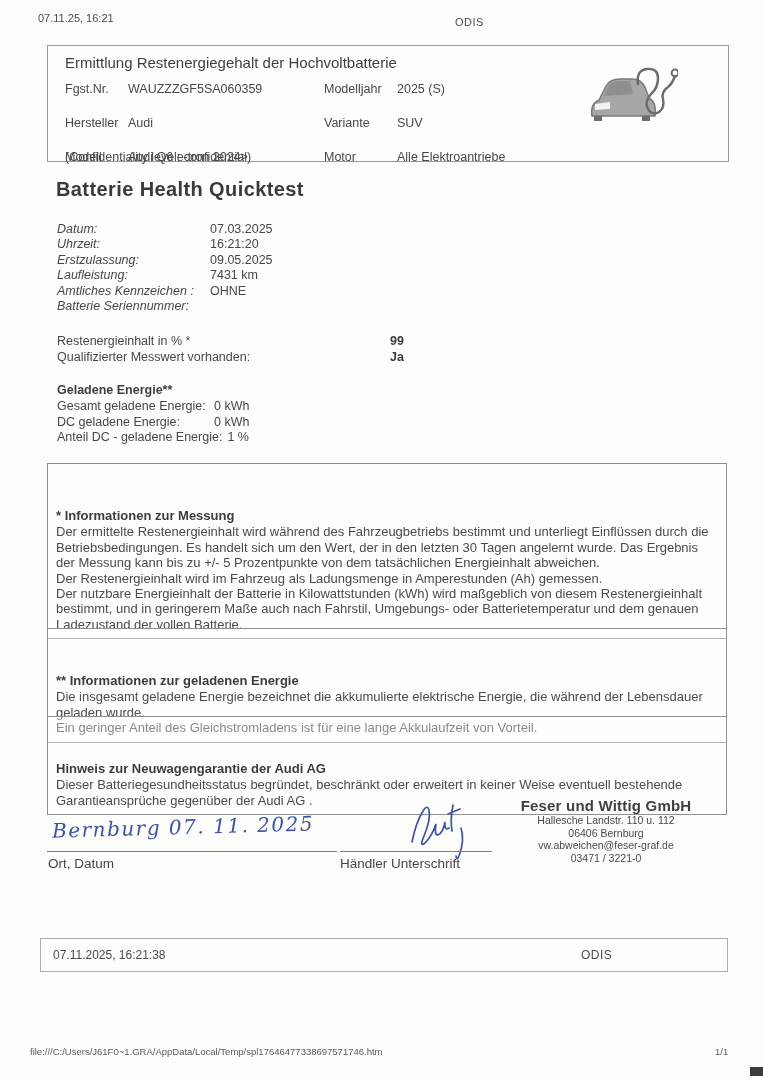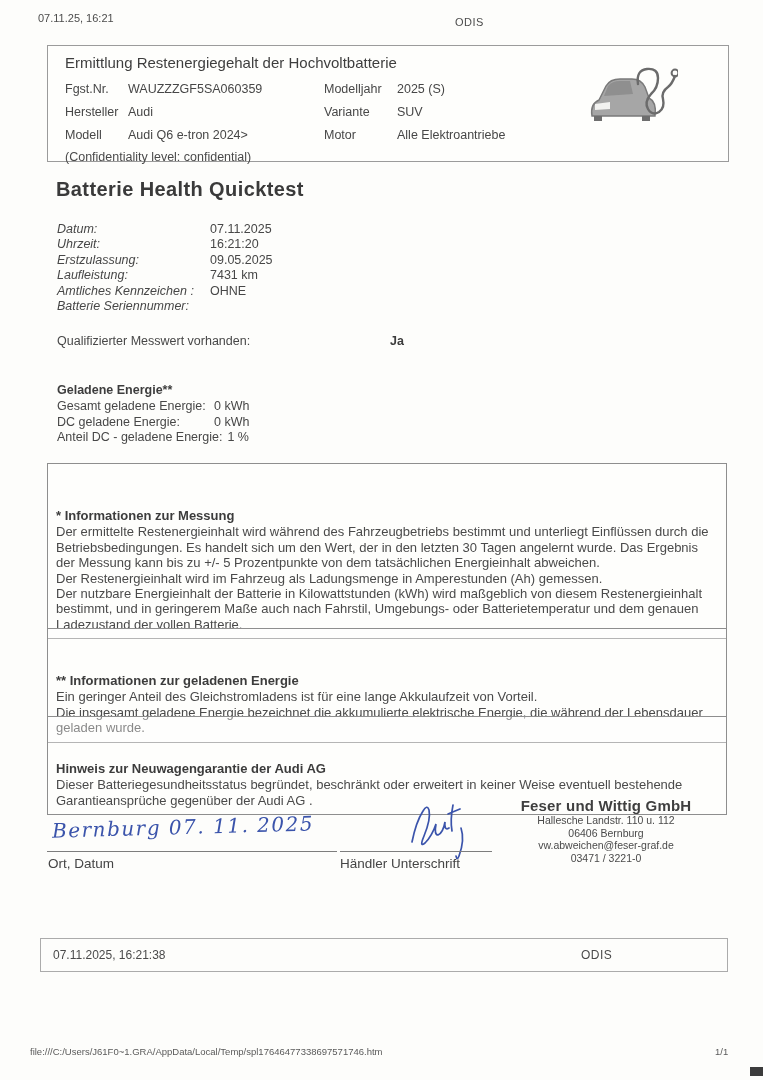--- a/index.html
+++ b/index.html
@@ -18,21 +18,21 @@
   
   .veh-box{
     left:47px;top:45px;width:682px;height:117px;
     border:1px solid #9b9b9b;box-sizing:border-box;
     background:rgba(255,255,255,.4);
   }
   .veh-title{position:absolute;left:17px;top:8px;font-size:15px;color:#3e3e3e;}
   .veh-grid{
     position:absolute;left:17px;top:36px;width:560px;
     display:grid;grid-template-columns:63px 196px 73px 1fr;
-    row-gap:9px;font-size:12.5px;color:#474747;
+    row-gap:20px;font-size:12.5px;color:#474747;
   }
   .veh-conf{position:absolute;left:17px;top:104px;font-size:12.5px;color:#4a4a4a;}
   .veh-icon{position:absolute;left:538px;top:18px;width:92px;height:66px;}
 
   
   .qt-title{left:56px;top:178px;font-size:20px;font-weight:bold;color:#3a3a3a;letter-spacing:.4px;}
 
   
   .details{left:57px;top:222px;font-size:12.5px;line-height:15.4px;color:#474747;}
   .details .row{display:flex;}
@@ -124,21 +124,21 @@
       <circle cx="89" cy="9" r="3.4" fill="none" stroke="#6b6b6b" stroke-width="2"></circle>
     </svg>
   </span>
 </div>
 
 <div class="abs qt-title">Batterie Health Quicktest</div>
 
 <div class="abs details">
   <div class="row">
       <span class="lbl">Datum:</span>
-      <span class="val">07.11.2025</span>
+      <span class="val">07.03.2025</span>
     </div>
   <div class="row">
       <span class="lbl">Uhrzeit:</span>
       <span class="val">16:21:20</span>
     </div>
   <div class="row">
       <span class="lbl">Erstzulassung:</span>
       <span class="val">09.05.2025</span>
     </div>
   <div class="row">
@@ -149,20 +149,24 @@
       <span class="lbl">Amtliches Kennzeichen :</span>
       <span class="val">OHNE</span>
     </div>
   <div class="row">
       <span class="lbl">Batterie Seriennummer:</span>
       <span class="val"></span>
     </div>
 </div>
 
 <div class="abs results">
+  <div class="row">
+      <span class="lbl">Restenergieinhalt in % *</span>
+      <span class="val">99</span>
+    </div>
   <div class="row">
       <span class="lbl">Qualifizierter Messwert vorhanden:</span>
       <span class="val">Ja</span>
     </div>
 </div>
 
 <div class="abs charged">
   <div class="hd">Geladene Energie**</div>
   <div class="row">
       <span class="lbl">Gesamt geladene Energie:</span>
@@ -180,22 +184,22 @@
 
 <div class="abs info-box box1">
   <div class="bx-hd">* Informationen zur Messung</div>
   <p>Der ermittelte Restenergieinhalt wird während des Fahrzeugbetriebs bestimmt und unterliegt Einflüssen durch die Betriebsbedingungen. Es handelt sich um den Wert, der in den letzten 30 Tagen angelernt wurde. Das Ergebnis der Messung kann bis zu +/- 5  Prozentpunkte von dem tatsächlichen Energieinhalt abweichen.</p>
   <p>Der Restenergieinhalt wird im Fahrzeug als Ladungsmenge in Amperestunden (Ah) gemessen.</p>
   <p>Der nutzbare Energieinhalt der Batterie in Kilowattstunden (kWh) wird maßgeblich von diesem Restenergieinhalt bestimmt, und in geringerem Maße auch nach Fahrstil, Umgebungs- oder Batterietemperatur und dem genauen Ladezustand der vollen Batterie.</p>
 </div>
 
 <div class="abs info-box box2">
   <div class="bx-hd">** Informationen zur geladenen Energie</div>
+  <p>Die insgesamt geladene Energie bezeichnet die akkumulierte elektrische Energie, die während der Lebensdauer geladen wurde.</p>
   <p>Ein geringer Anteil des Gleichstromladens ist für eine lange Akkulaufzeit von Vorteil.</p>
-  <p>Die insgesamt geladene Energie bezeichnet die akkumulierte elektrische Energie, die während der Lebensdauer geladen wurde.</p>
 </div>
 
 <div class="abs info-box box3">
   <div class="bx-hd">Hinweis zur Neuwagengarantie der Audi AG</div>
   <p>Dieser Batteriegesundheitsstatus begründet, beschränkt oder erweitert in keiner Weise eventuell bestehende Garantieansprüche gegenüber der Audi AG .</p>
 </div>
 
 <div class="abs handwrite">Bernburg  07. 11. 2025</div>
 <div class="abs sig-line1"></div>
 <div class="abs ort-label">Ort, Datum</div>

